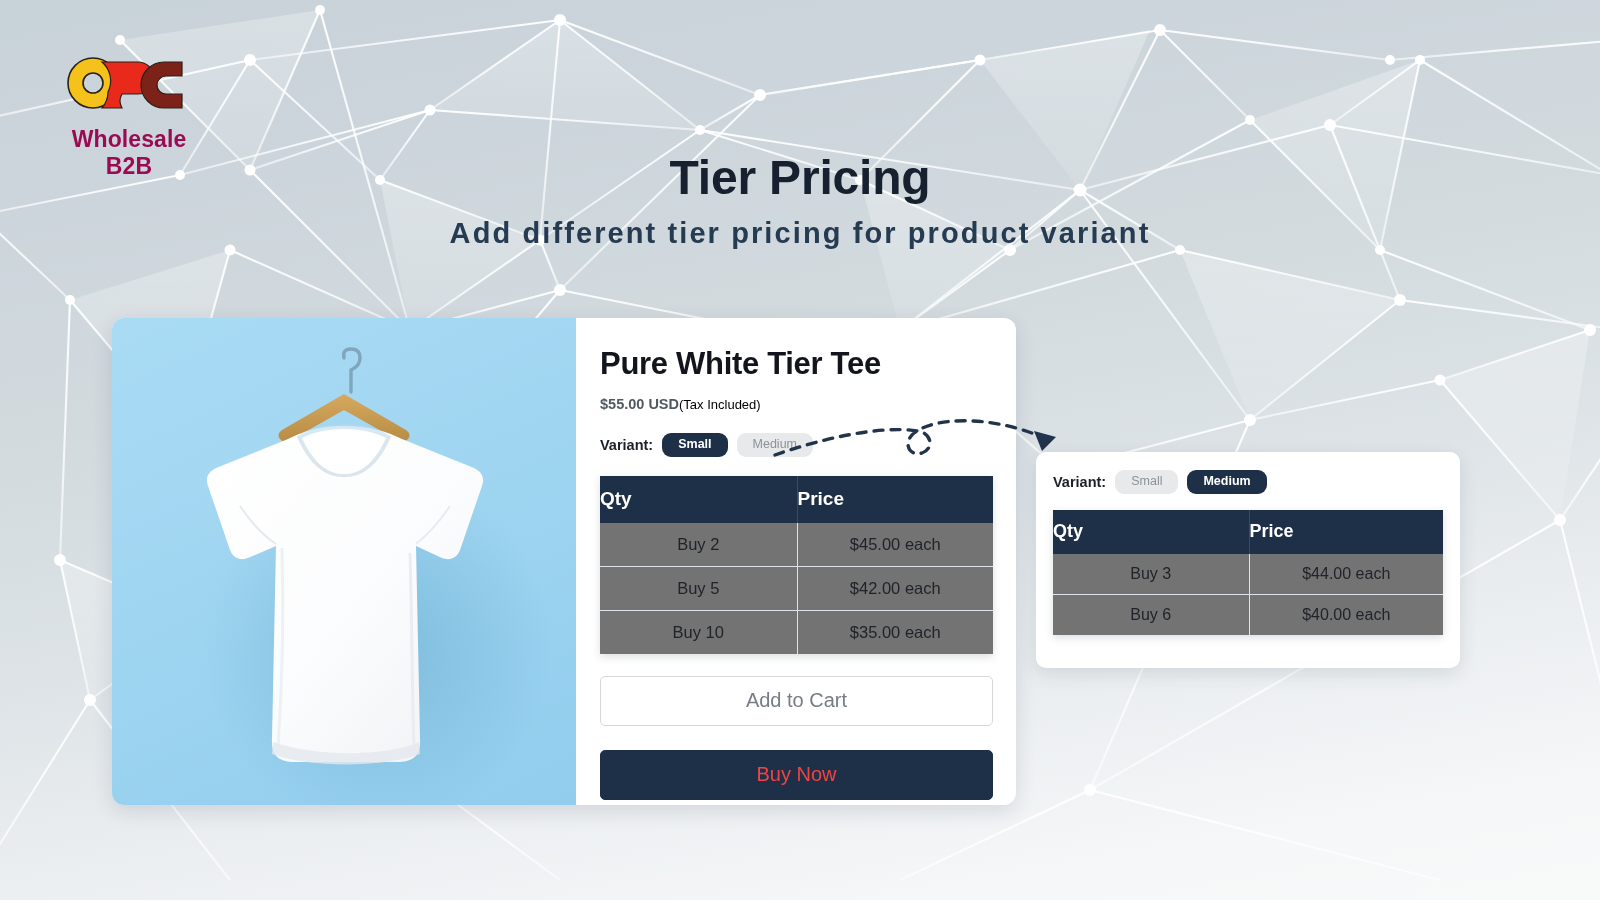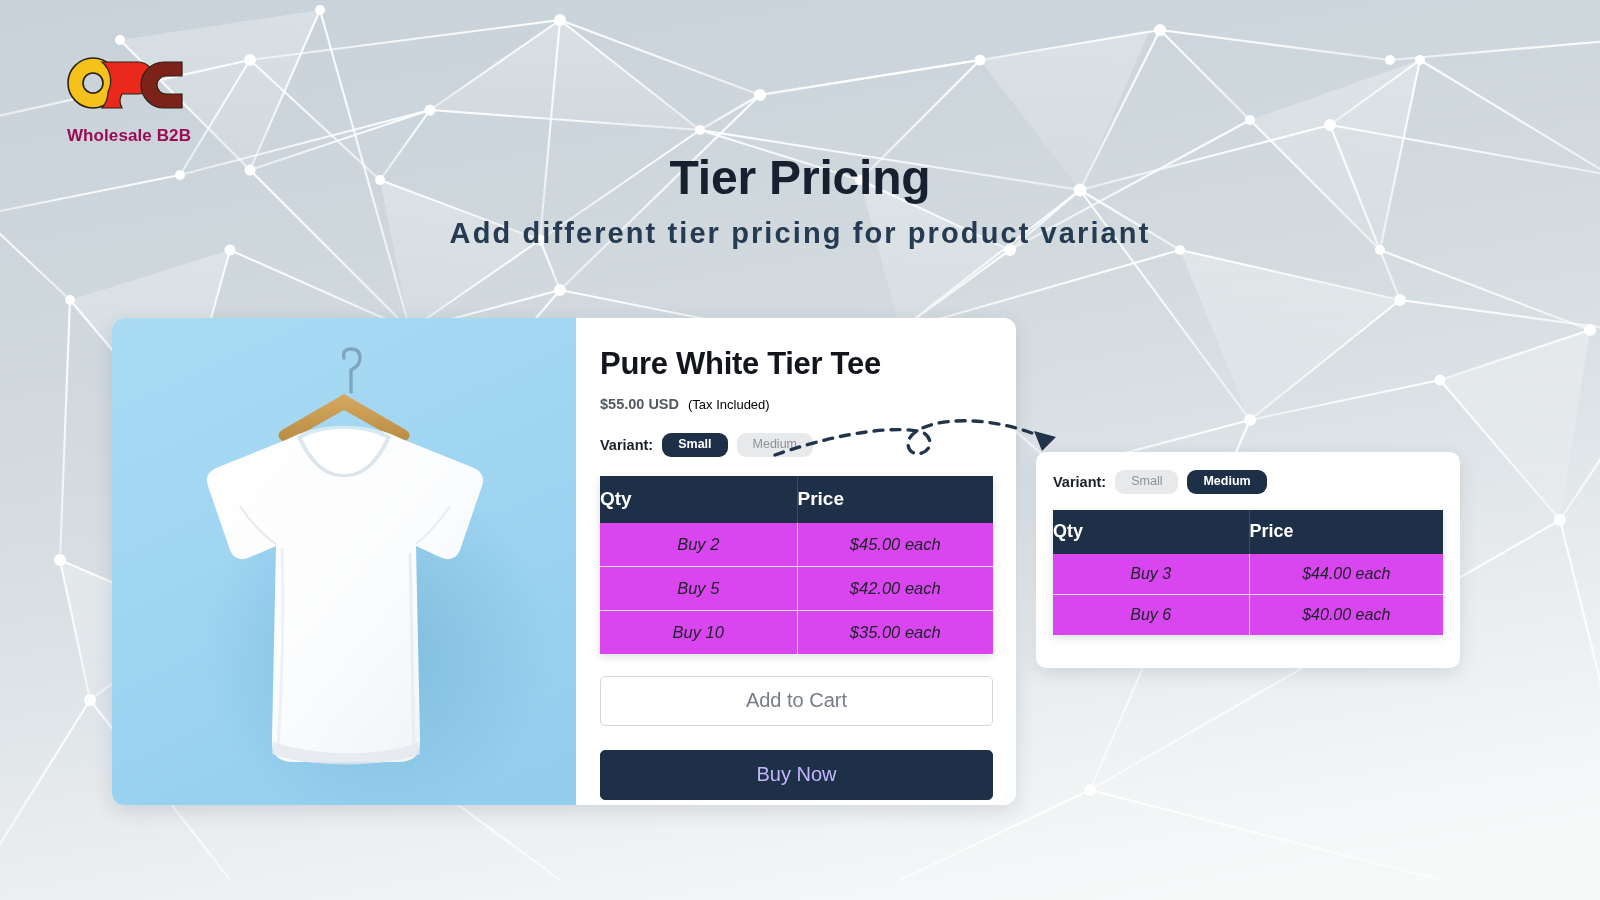--- a/index.html
+++ b/index.html
@@ -20,21 +20,21 @@
     width: 1600px; height: 900px;
     pointer-events: none;
   }
   
   #logo-block {
     position: absolute; left: 62px; top: 52px; width: 200px;
   }
   #logo-mark { display: block; }
   #logo-text {
     margin-top: 2px;
-    font-size: 17px;
+    font-size: 23px;
     font-weight: 700;
     color: #9b0b53;
     letter-spacing: .1px;
     text-align: center;
     width: 134px;
   }
   
   #page-title {
     position: absolute; left: 0; right: 0; top: 150px;
     text-align: center;
@@ -74,21 +74,21 @@
     padding: 28px 26px 0 24px;
     position: relative;
   }
   #product-name {
     font-size: 31px;
     font-weight: 700;
     color: #12161c;
     letter-spacing: -.3px;
     margin-bottom: 14px;
   }
-  .price-line { display: flex; align-items: baseline; gap: 9px; margin-bottom: 21px; }
+  .price-line { display: flex; align-items: baseline; margin-bottom: 21px; }
   #product-price { font-size: 14.5px; font-weight: 700; color: #51585f; }
   #product-tax-note { font-size: 13px; color: #000000; }
   
   .variant-row { display: flex; align-items: center; gap: 9px; margin-bottom: 19px; }
   .variant-label { font-size: 14.5px; font-weight: 700; color: #1b2128; }
   .pill {
     font-size: 12.5px;
     padding: 5px 16px 6px;
     border-radius: 9px;
     line-height: 1;
@@ -107,46 +107,45 @@
     background: #1e3048;
     color: #ffffff;
     font-size: 19px;
     font-weight: 700;
     padding: 12px 0 13px;
     text-align: left;
     border-right: 1px solid #3a4b61;
   }
   .tier-table th:last-child { border-right: none; }
   .tier-table td {
-    background: #d946ef;
+    background: #737373;
     color: #20242a;
     font-size: 16.5px;
     padding: 12px 0;
     text-align: center;
     border-right: 1px solid #dde3e9;
     border-bottom: 1px solid #dde3e9;
-    font-style: italic;
   }
   .tier-table td:last-child { border-right: none; }
   .tier-table tr:last-child td { border-bottom: none; }
   .tier-table .col-qty { width: 197px; }
   .tier-table .col-price { width: 196px; }
   
   .btn {
     display: block;
     width: 393px;
     text-align: center;
     border-radius: 5px;
     font-size: 20px;
     padding: 12px 0 13px;
     margin-bottom: 11px;
     cursor: pointer;
   }
   .btn-outline { background: #ffffff; border: 1px solid #d4d8dc; color: #767d85; }
-  .btn-solid { background: #1e3048; border: 1px solid #1e3048; color: #c4b5fd; margin-top: 24px; }
+  .btn-solid { background: #1e3048; border: 1px solid #1e3048; color: #ef4444; margin-top: 24px; }
   
   #variant-card {
     position: absolute; left: 1036px; top: 452px;
     width: 424px; height: 216px;
     background: #ffffff;
     border-radius: 10px;
     box-shadow: 0 6px 18px rgba(40,60,80,.13);
     padding: 18px 20px 0 17px;
   }
   #variant-card .variant-row { margin-bottom: 16px; }

